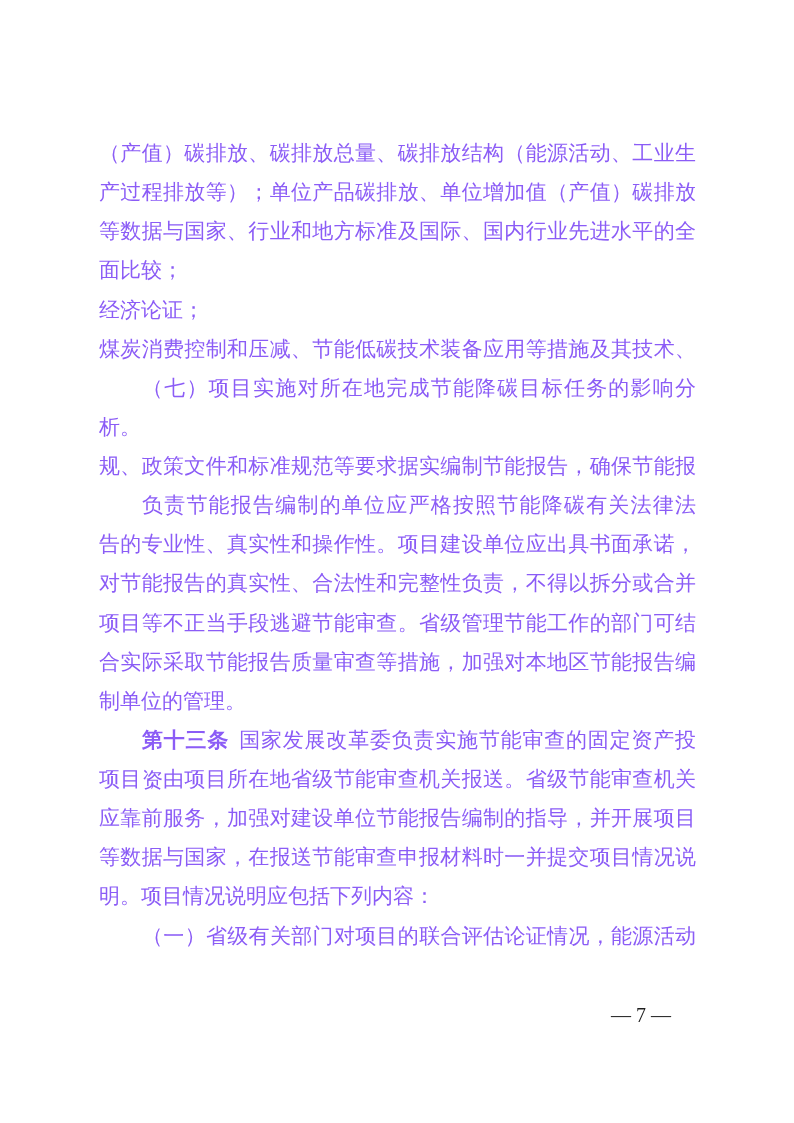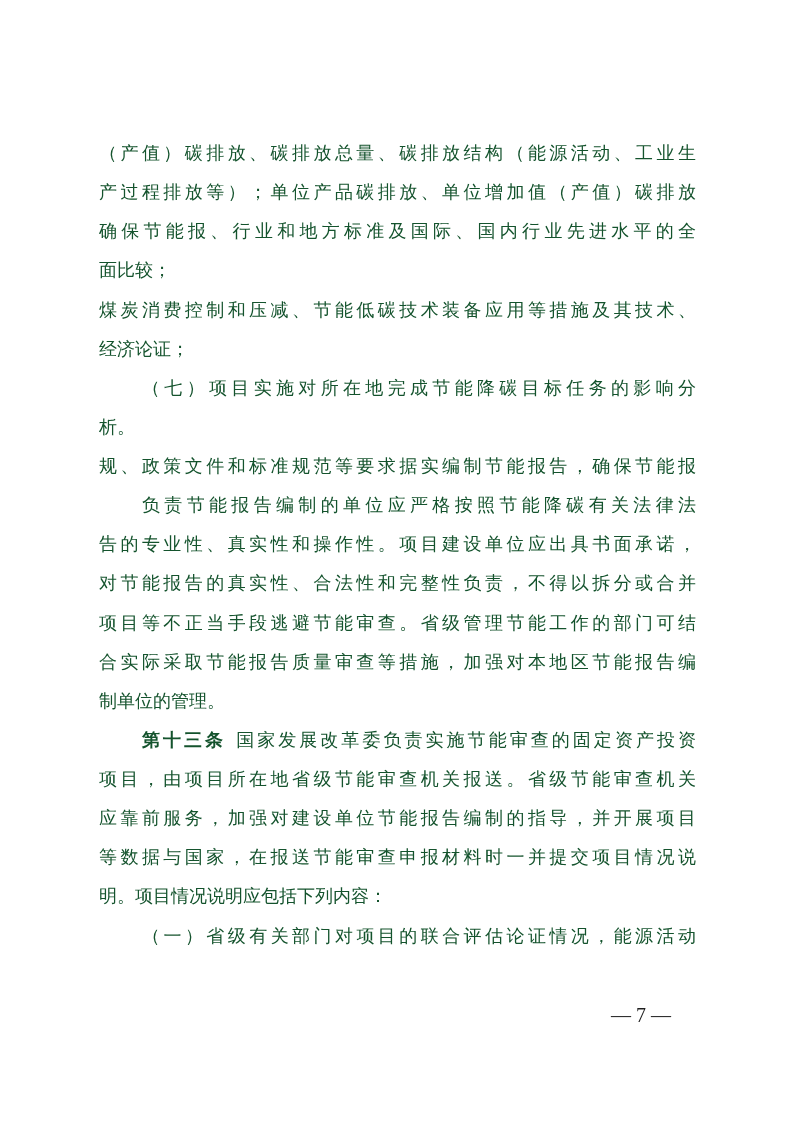--- a/index.html
+++ b/index.html
@@ -14,25 +14,25 @@
   }
   .content {
     position: absolute;
     left: 99px;
     top: 134px;
     width: 597px;
   }
   .line {
     height: 39.14px;
     line-height: 39.14px;
-    font-size: 18px;
+    font-size: 21px;
     letter-spacing: 0;
     text-align: justify;
     text-justify: inter-character;
-    color: #14532d;
+    color: #8b5cf6;
   }
   .line.fill { text-align-last: justify; }
   .line.end  { text-align-last: left; }
   .line.indent { padding-left: 43px; }
   .term { font-weight: bold; margin-right: 10px; font-family: Liberation Mono, monospace; }
   .page-num {
     position: absolute;
     left: 611px;
     top: 1002px;
     font-size: 20px;
@@ -41,24 +41,24 @@
     white-space: nowrap;
   }
 </style>
 </head>
 <body>
 
 <div class="page">
   <div class="content">
     <div class="line fill">（产值）碳排放、碳排放总量、碳排放结构（能源活动、工业生</div>
     <div class="line fill">产过程排放等）；单位产品碳排放、单位增加值（产值）碳排放</div>
-    <div class="line fill">确保节能报、行业和地方标准及国际、国内行业先进水平的全</div>
+    <div class="line fill">等数据与国家、行业和地方标准及国际、国内行业先进水平的全</div>
     <div class="line end">面比较；</div>
+    <div class="line end">经济论证；</div>
     <div class="line fill">煤炭消费控制和压减、节能低碳技术装备应用等措施及其技术、</div>
-    <div class="line end">经济论证；</div>
     <div class="line fill indent">（七）项目实施对所在地完成节能降碳目标任务的影响分</div>
     <div class="line end">析。</div>
     <div class="line fill">规、政策文件和标准规范等要求据实编制节能报告，确保节能报</div>
     <div class="line fill indent">负责节能报告编制的单位应严格按照节能降碳有关法律法</div>
     <div class="line fill">告的专业性、真实性和操作性。项目建设单位应出具书面承诺，</div>
     <div class="line fill">对节能报告的真实性、合法性和完整性负责，不得以拆分或合并</div>
     <div class="line fill">项目等不正当手段逃避节能审查。省级管理节能工作的部门可结</div>
     <div class="line fill">合实际采取节能报告质量审查等措施，加强对本地区节能报告编</div>
     <div class="line end">制单位的管理。</div>
     <div class="line fill indent">

